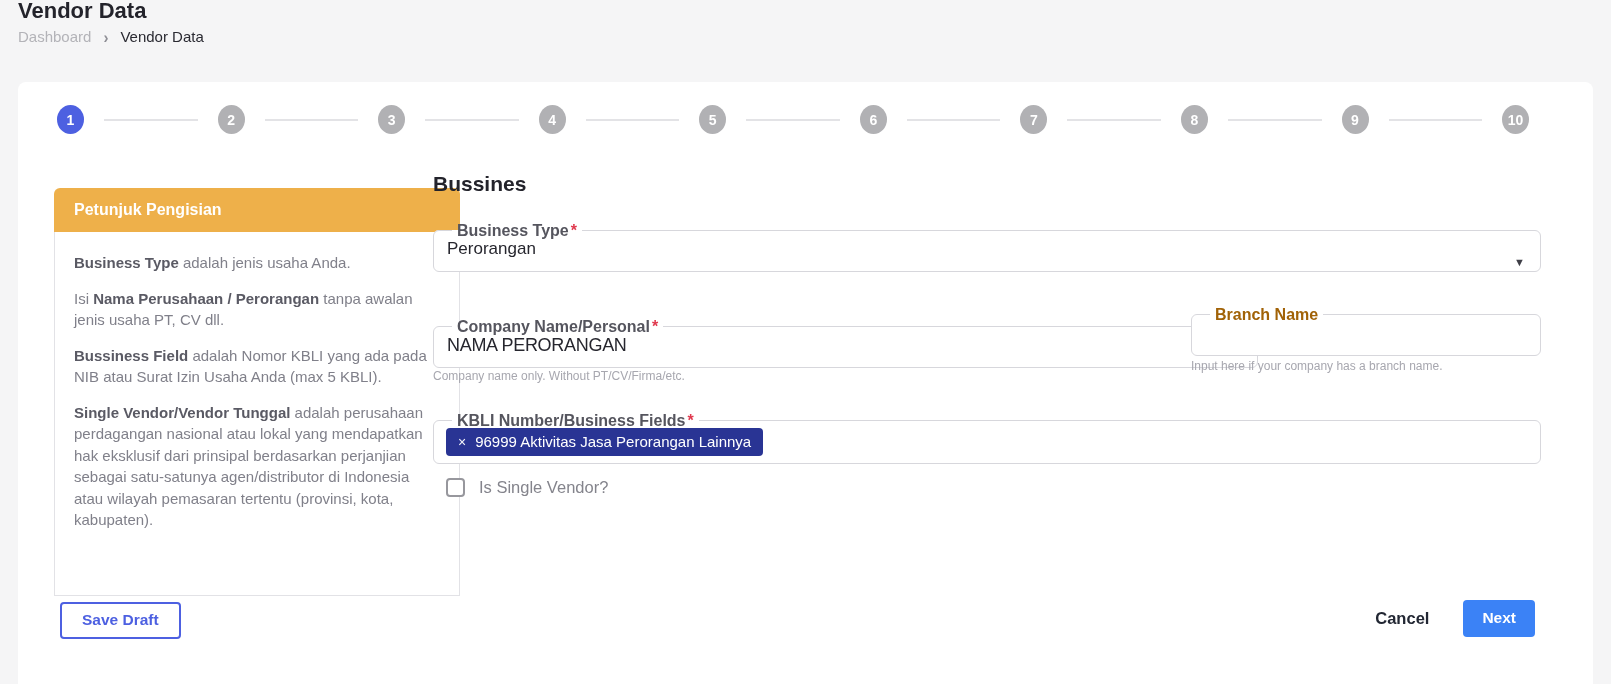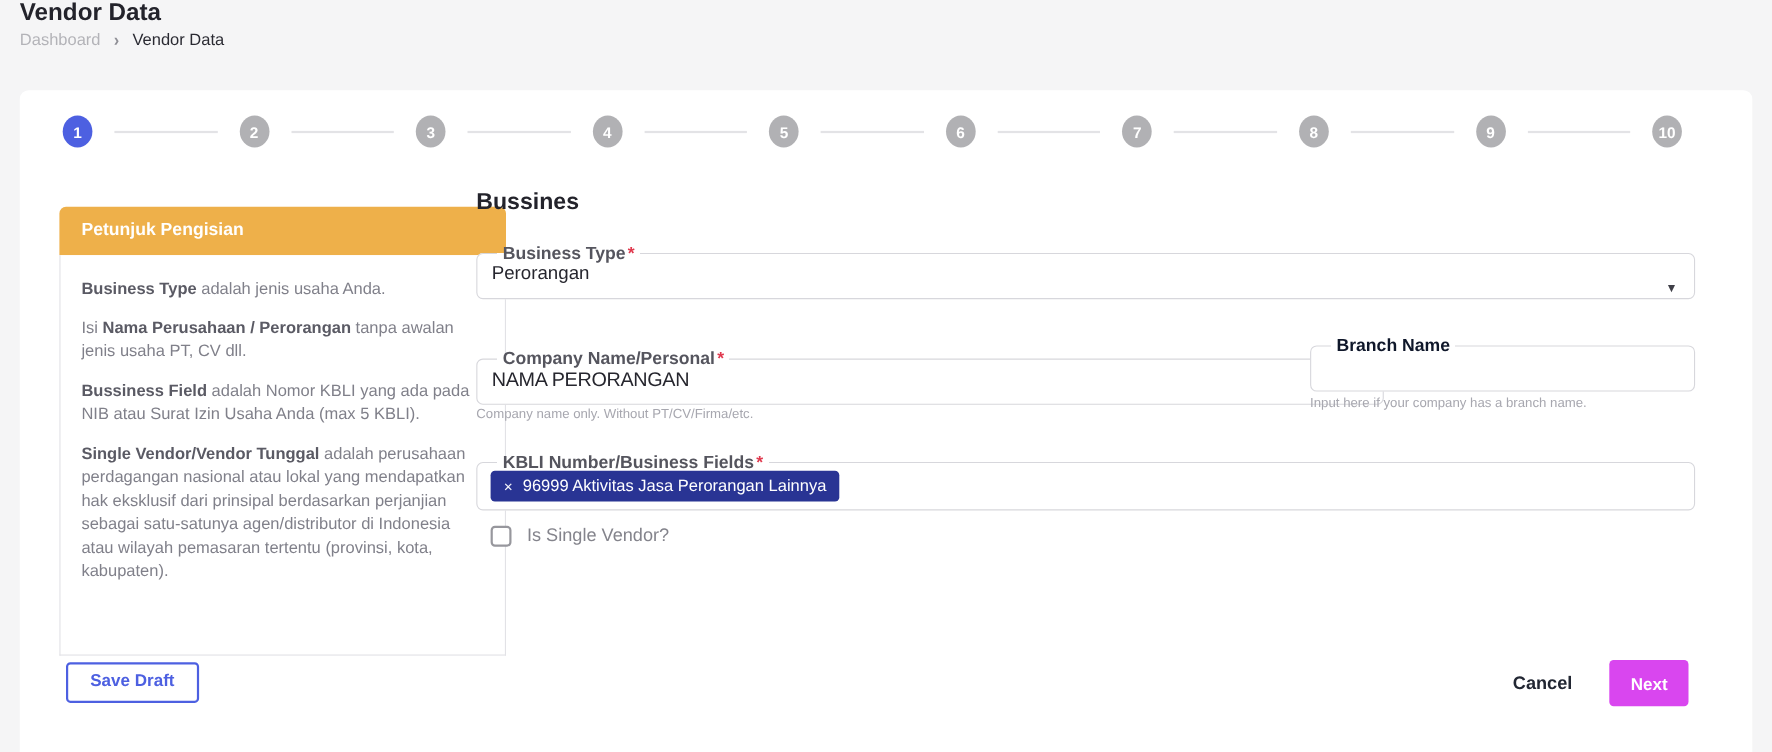--- a/index.html
+++ b/index.html
@@ -72,21 +72,21 @@
   .value-caps { font-size:18px; letter-spacing:-0.3px; }
   .dd-arrow {
     position:absolute; right:15px; top:19px;
     font-size:11px; color:#3f3f47; pointer-events:none;
   }
   .helper { position:absolute; font-size:12px; color:#a7a7af; }
 
   #f-business-type { left:415px; top:142px; width:1108px; height:48px; cursor:pointer; }
   #f-company      { left:415px; top:238px; width:825px;  height:48px; }
   #f-branch       { left:1173px; top:226px; width:350px; height:48px; }
-  #f-branch legend { color:#0f172a; }
+  #f-branch legend { color:#a16207; }
   #f-kbli         { left:415px; top:332px; width:1108px; height:50px; }
 
   .chip {
     display:inline-flex; align-items:center; gap:9px;
     background:#293494; color:#fff; border-radius:4px;
     padding:5px 12px 6px; font-size:15px; margin-top:1px; white-space:nowrap;
   }
   .chip-x { font-size:14px; line-height:14px; cursor:pointer; opacity:.95; }
 
   .checkbox-row {
@@ -106,23 +106,23 @@
   }
   .actions {
     position:absolute; right:58px; top:518px;
     display:flex; align-items:center; gap:34px;
   }
   .btn-cancel {
     background:none; border:none; padding:0;
     font-family:inherit; font-size:16.5px; font-weight:700; color:#222733; cursor:pointer;
   }
   .btn-next {
-    background:#d946ef; border:none; color:#fff;
+    background:#3b82f6; border:none; color:#fff;
     font-family:inherit; font-size:15.5px; font-weight:700;
-    padding:14px 19px 10px; border-radius:4px; cursor:pointer;
+    padding:9px 19px 10px; border-radius:4px; cursor:pointer;
   }
 </style>
 </head>
 <body>
 
 <div class="page-title">Vendor Data</div>
 
 <div class="breadcrumb">
   <span class="crumb-muted">Dashboard</span>
   <span class="crumb-sep">›</span>

